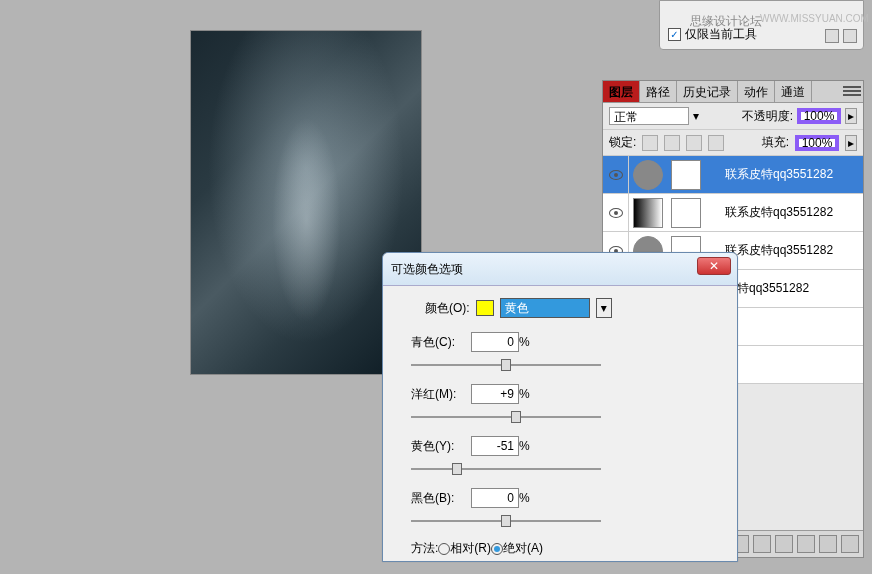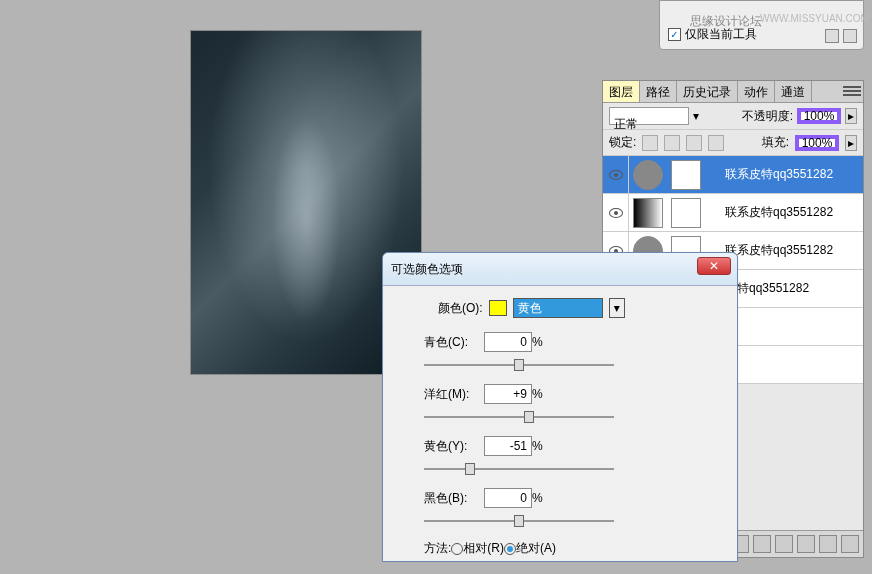--- a/index.html
+++ b/index.html
@@ -9,25 +9,25 @@
 .canvas-img::after{content:"";position:absolute;left:35%;top:25%;width:30%;height:60%;background:radial-gradient(ellipse,rgba(230,240,245,.35) 0%,transparent 70%)}
 .watermark-panel{position:absolute;right:8px;top:0;width:205px;height:50px;background:#eee;border:1px solid #999;border-bottom-left-radius:4px;border-bottom-right-radius:4px}
 .wm-text{position:absolute;top:12px;left:30px;color:#888}
 .wm-url{position:absolute;top:12px;left:100px;color:#bbb;font-size:10px}
 .wm-checkbox{position:absolute;left:8px;bottom:6px;display:flex;align-items:center;gap:4px}
 .wm-icons{position:absolute;right:6px;bottom:6px;display:flex;gap:4px}
 .mini-ico{width:14px;height:14px;border:1px solid #888;background:#ddd}
 .layers-panel{position:absolute;right:8px;top:80px;width:262px;height:478px;background:#e8e8e8;border:1px solid #8a8a8a;display:flex;flex-direction:column}
 .lp-tabs{display:flex;background:#d0d0d0;border-bottom:1px solid #999;position:relative;height:22px}
 .lp-tab{padding:3px 6px;border-right:1px solid #999;background:#d0d0d0;cursor:pointer}
-.lp-tab.active{background:#fef9c3;font-weight:normal}
+.lp-tab.active{background:#b91c1c;font-weight:bold}
 .lp-menu{position:absolute;right:2px;top:2px;width:18px;height:16px;display:flex;flex-direction:column;justify-content:center;gap:2px;cursor:pointer}
 .lp-menu span{height:2px;background:#555}
 .lp-row{display:flex;align-items:center;padding:4px 6px;border-bottom:1px solid #ccc;gap:4px}
-.lp-select{width:80px;height:18px;border:1px solid #999;background:#fff;padding:8px 4px}
+.lp-select{width:80px;height:18px;border:1px solid #999;background:#fff;padding:1px 4px}
 .lp-label{margin-left:auto}
 .lp-val{width:44px;height:16px;border:4px solid #8b5cf6;background:#fff;text-align:center;display:inline-flex;align-items:center;justify-content:center}
 .lp-dd{width:12px;height:16px;border:1px solid #999;background:#ddd;display:inline-flex;align-items:center;justify-content:center}
 .lp-lockrow{display:flex;align-items:center;padding:4px 6px;border-bottom:1px solid #ccc;gap:6px}
 .lock-ico{width:16px;height:16px;border:1px solid #aaa;background:#ddd}
 .layer-list{flex:1;overflow:auto;background:#e8e8e8}
 .layer-item{display:flex;align-items:center;border-bottom:1px solid #ccc;height:38px;background:#fff}
 .layer-item.selected{background:#3a7fd5;color:#fff}
 .layer-eye{width:26px;height:100%;display:flex;align-items:center;justify-content:center;border-right:1px solid #ccc}
 .eye-ico{width:14px;height:10px;border:1px solid #555;border-radius:50%;position:relative}
@@ -35,21 +35,21 @@
 .layer-thumb{width:30px;height:30px;border:1px solid #888;margin:0 4px;background:#fff}
 .layer-thumb.round{border-radius:50%;background:#888}
 .layer-thumb.grad{background:linear-gradient(to right,#000,#fff)}
 .layer-thumb.mask{background:#fff}
 .layer-name{margin-left:20px;white-space:nowrap}
 .lp-footer{display:flex;justify-content:flex-end;gap:4px;padding:4px;border-top:1px solid #999;background:#d8d8d8}
 .foot-ico{width:18px;height:18px;border:1px solid #888;background:#ccc}
 .dialog{position:absolute;left:382px;top:252px;width:356px;height:310px;background:#f0f0f0;border:1px solid #6a8aae;border-radius:6px 6px 0 0;box-shadow:0 0 1px rgba(0,0,0,.3)}
 .dlg-title{height:28px;background:linear-gradient(#eaf3fb,#d4e5f4);border-bottom:1px solid #aac;border-radius:6px 6px 0 0;display:flex;align-items:center;padding:16px 8px;position:relative}
 .dlg-close{position:absolute;right:6px;top:4px;width:34px;height:18px;background:linear-gradient(#e77,#c33);border:1px solid #933;border-radius:3px;color:#fff;display:flex;align-items:center;justify-content:center;cursor:pointer}
-.dlg-body{padding:12px 27px;display:flex;gap:14px}
+.dlg-body{padding:12px 14px;display:flex;gap:14px}
 .dlg-left{flex:1}
 .dlg-color-row{display:flex;align-items:center;gap:6px;margin-bottom:14px;margin-left:28px}
 .color-swatch{width:18px;height:16px;background:#ff0;border:1px solid #555}
 .color-select{width:90px;height:20px;background:#39d;color:#fff;border:1px solid #555;padding:0 4px;display:flex;align-items:center}
 .color-dd{width:16px;height:20px;border:1px solid #555;background:#eee;display:flex;align-items:center;justify-content:center}
 .slider-group{margin-left:14px}
 .slider-row{display:flex;align-items:center;margin-bottom:4px}
 .slider-label{width:60px;text-align:left}
 .slider-val{width:48px;height:20px;border:1px solid #888;background:#fff;text-align:right;padding:0 4px}
 .slider-pct{width:16px}

